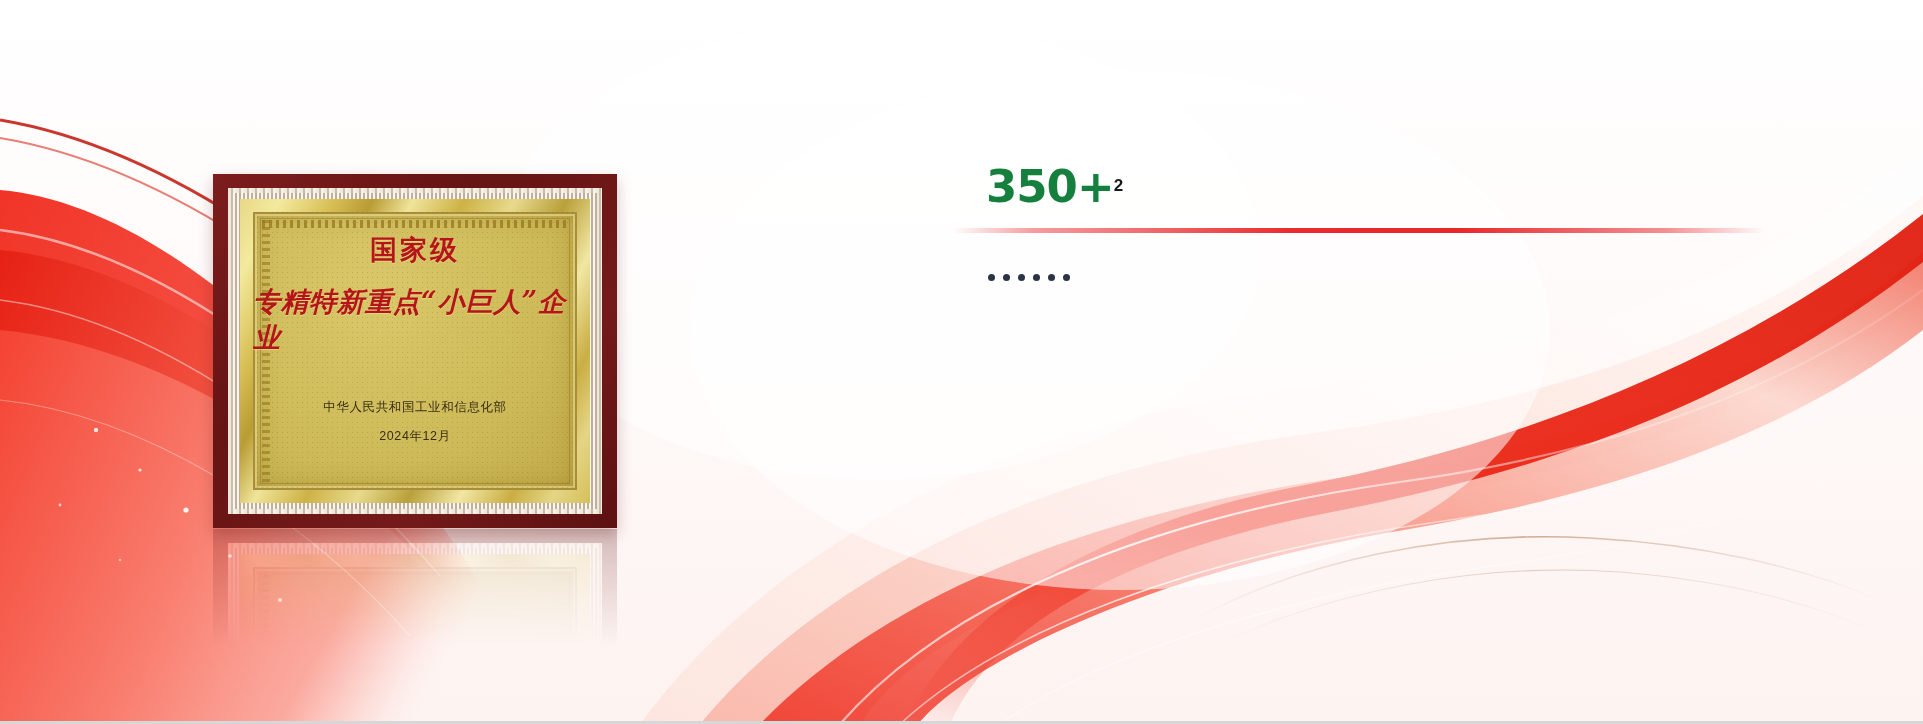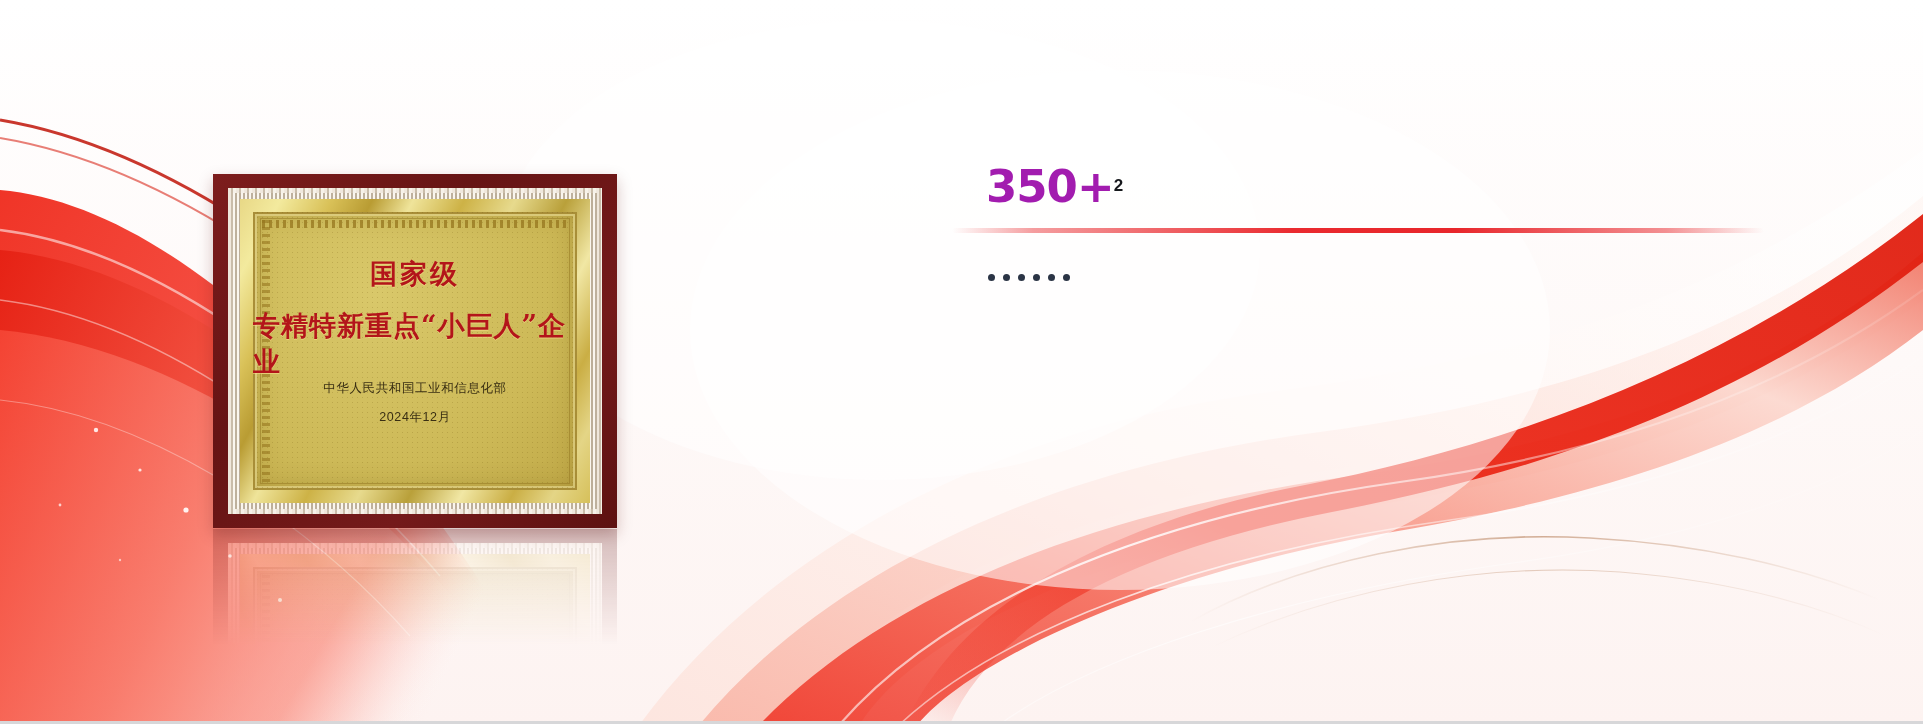--- a/index.html
+++ b/index.html
@@ -66,32 +66,33 @@
   }
   .inner-fret:before{
     content:"";position:absolute;left:1px;right:1px;top:1px;height:8px;
     background:repeating-linear-gradient(90deg,rgba(150,118,30,.75) 0 3px,transparent 3px 7px);
   }
   .inner-fret:after{
     content:"";position:absolute;left:1px;top:1px;bottom:1px;width:8px;
     background:repeating-linear-gradient(180deg,rgba(150,118,30,.6) 0 3px,transparent 3px 7px);
   }
   .plaque-text{position:absolute;inset:0;display:flex;flex-direction:column;
-    align-items:center;justify-content:flex-start;padding-top:44px;box-sizing:border-box;}
+    align-items:center;justify-content:flex-start;padding-top:20px;box-sizing:border-box;}
   .pl-title1{
     font-family:"DejaVu Serif","Liberation Serif",serif;
     font-weight:700;font-size:27px;color:#b3151a;letter-spacing:3px;
     text-shadow:0 1px 0 rgba(255,230,150,.5);
   }
   .pl-title2{
     font-family:"DejaVu Serif","Liberation Serif",serif;
     font-weight:700;font-size:27px;color:#b3151a;letter-spacing:1px;margin-top:16px;
     text-shadow:0 1px 0 rgba(255,230,150,.5);
-  }
-  .pl-org{font-size:12.5px;color:#3a2f13;letter-spacing:.6px;}
+    font-style:italic;
+  }
+  .pl-org{font-size:12.5px;color:#3a2f13;margin-top:43px;letter-spacing:.6px;}
   .pl-date{font-size:12.5px;color:#3a2f13;margin-top:12px;letter-spacing:.6px;text-align:center;}
 
   
   #plaque-reflection{
     position:absolute;left:213px;top:529px;width:404px;height:150px;
     overflow:hidden;pointer-events:none;opacity:.30;
     -webkit-mask-image:linear-gradient(180deg,rgba(0,0,0,.85),rgba(0,0,0,0) 78%);
     mask-image:linear-gradient(180deg,rgba(0,0,0,.85),rgba(0,0,0,0) 78%);
   }
   #plaque-reflection .mirror{
@@ -101,21 +102,21 @@
   }
 
   
   #right-panel{position:absolute;left:988px;top:164px;width:900px;}
   #headline{
     white-space:nowrap;display:flex;align-items:baseline;
     margin-left:-2px;
   }
   .hl-number{
     font-family:"DejaVu Sans","Liberation Sans",sans-serif;
-    font-weight:700;font-size:45px;color:#a21caf;letter-spacing:-1px;line-height:1;
+    font-weight:700;font-size:45px;color:#15803d;letter-spacing:-1px;line-height:1;
   }
   .hl-rest{
     font-family:"Liberation Sans","DejaVu Sans",sans-serif;
     font-weight:700;font-size:29px;color:#16181c;line-height:1;letter-spacing:.2px;
   }
   .hl-sup{font-size:17px;vertical-align:super;position:relative;top:-11px;font-weight:700;}
   #headline-underline{
     position:absolute;left:-36px;top:64px;width:812px;height:5px;
     background:linear-gradient(90deg,rgba(232,38,43,0) 0%,rgba(232,38,43,.45) 10%,#ea2a2f 42%,#e8262b 62%,rgba(232,38,43,.5) 88%,rgba(232,38,43,0) 100%);
     border-radius:3px;

